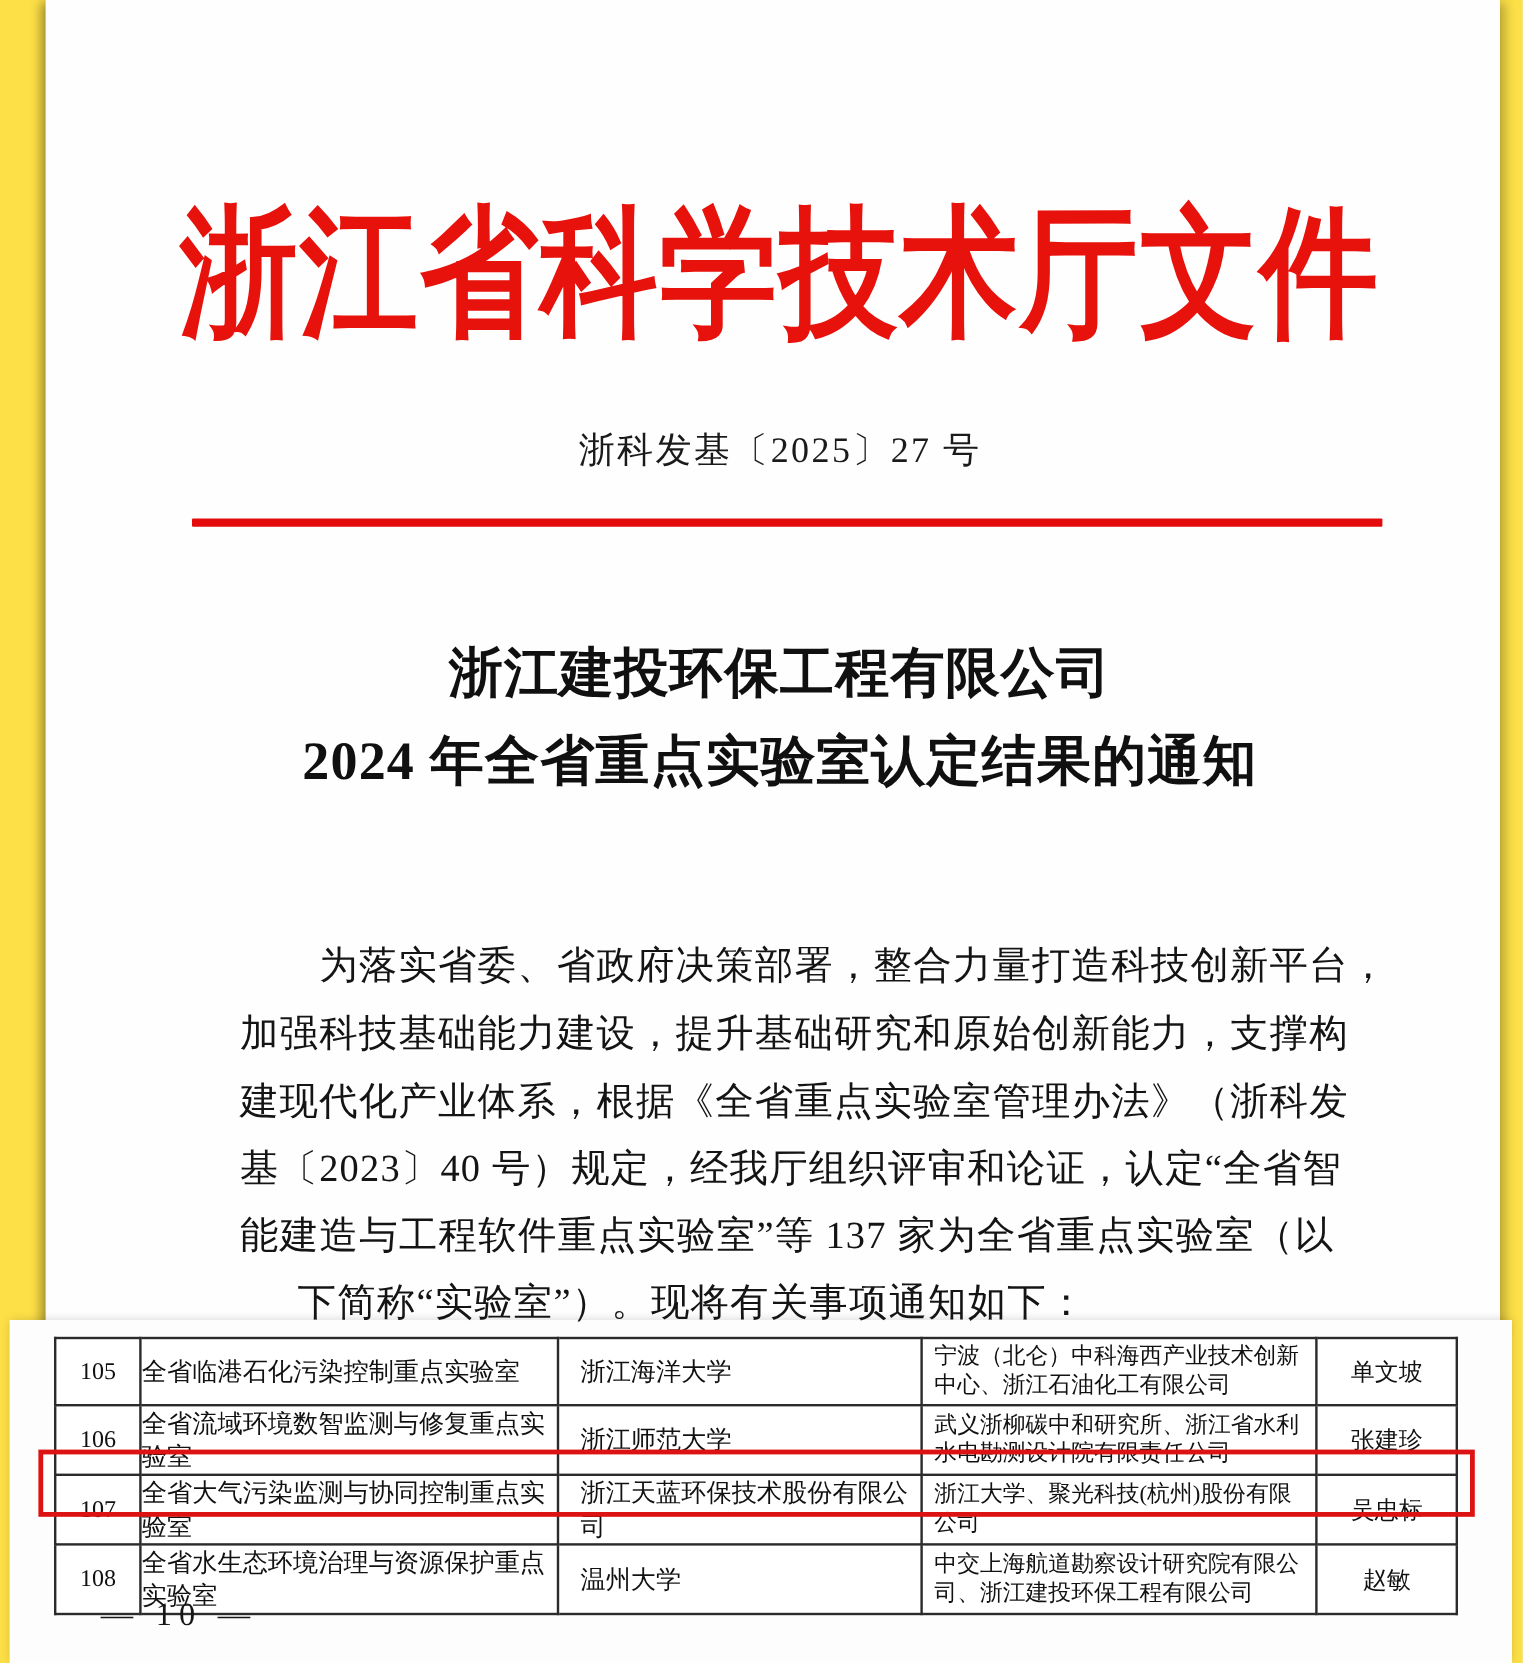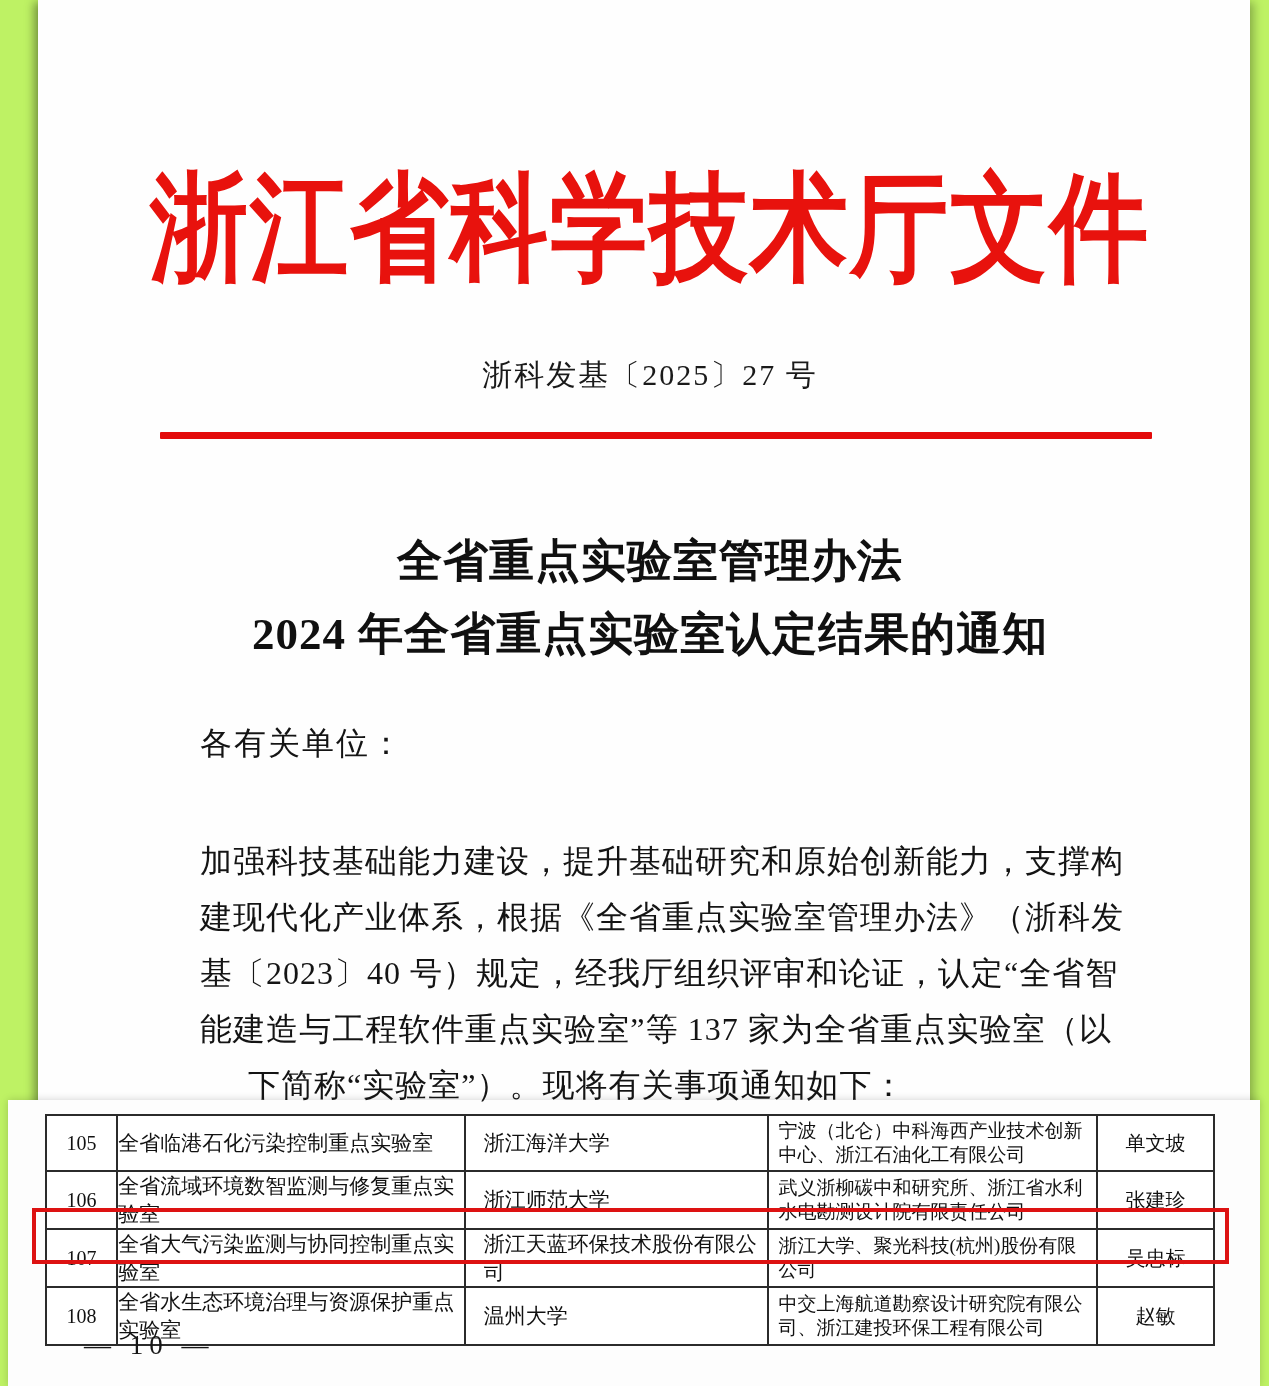--- a/index.html
+++ b/index.html
@@ -1,21 +1,21 @@
 <!DOCTYPE html>
 <html><head>
 <meta charset="utf-8">
 <style>
   * { margin:0; padding:0; box-sizing:border-box; }
   html,body { background:#e9e9e9; }
   #canvas {
     position:relative;
     width:1269px; height:1386px;
     overflow:hidden;
-    background:#bef264;
+    background:#fde047;
     font-family:"Liberation Serif","DejaVu Serif",serif;
     color:#141414;
   }
 
   
   .page-top {
     position:absolute; left:38px; top:0; width:1212px; height:1112px;
     background:#fefefe;
     box-shadow:-6px 0 9px -2px rgba(0,0,0,.38), 6px 0 9px -2px rgba(0,0,0,.28);
   }
@@ -94,25 +94,25 @@
 
   <div class="page-top"></div>
   <div class="page-bottom"></div>
 
   <div class="agency-title">浙江省科学技术厅文件</div>
 
   <div class="doc-number">浙科发基〔2025〕27 号</div>
 
   <div class="red-divider"></div>
 
-  <div class="notice-line notice-line1">全省重点实验室管理办法</div>
+  <div class="notice-line notice-line1">浙江建投环保工程有限公司</div>
   <div class="notice-line notice-line2">2024 年全省重点实验室认定结果的通知</div>
 
-  <div class="salutation">各有关单位：</div>
 
+  <div class="body-line bl0"><span class="indent2"></span><span>为落实省委、省政府决策部署，整合力量打造科技创新平台，</span></div>
   <div class="body-line bl1">加强科技基础能力建设，提升基础研究和原始创新能力，支撑构</div>
   <div class="body-line bl2">建现代化产业体系，根据《全省重点实验室管理办法》（浙科发</div>
   <div class="body-line bl3">基〔2023〕40 号）规定，经我厅组织评审和论证，认定“全省智</div>
   <div class="body-line bl4">能建造与工程软件重点实验室”等 137 家为全省重点实验室（以</div>
   <div class="body-line bl5 last">下简称“实验室”）。现将有关事项通知如下：</div>
 
   <table class="labs">
     <tbody>
         <tr class="r0">
       <td class="c-no">105</td>

